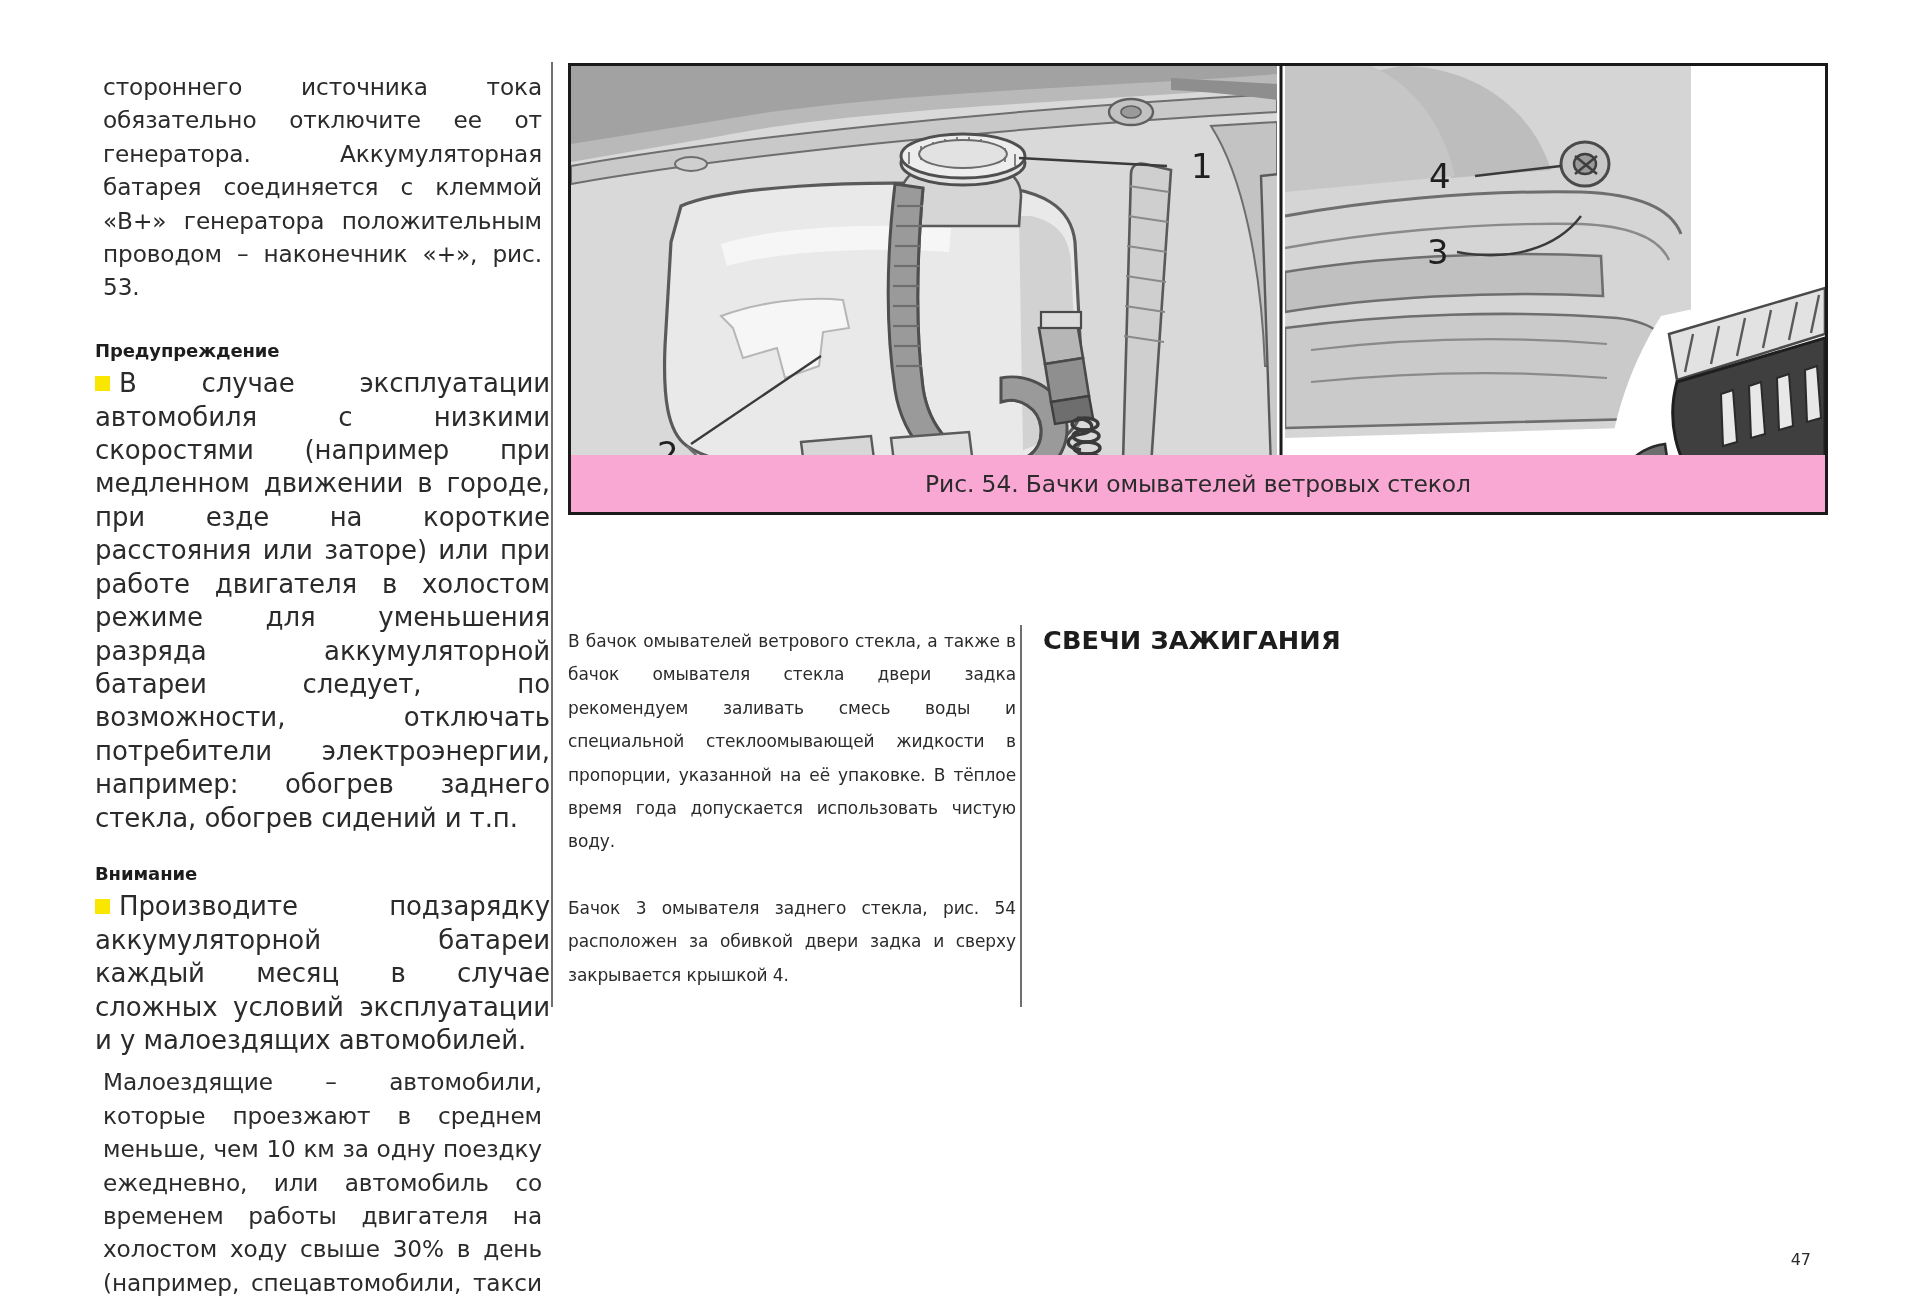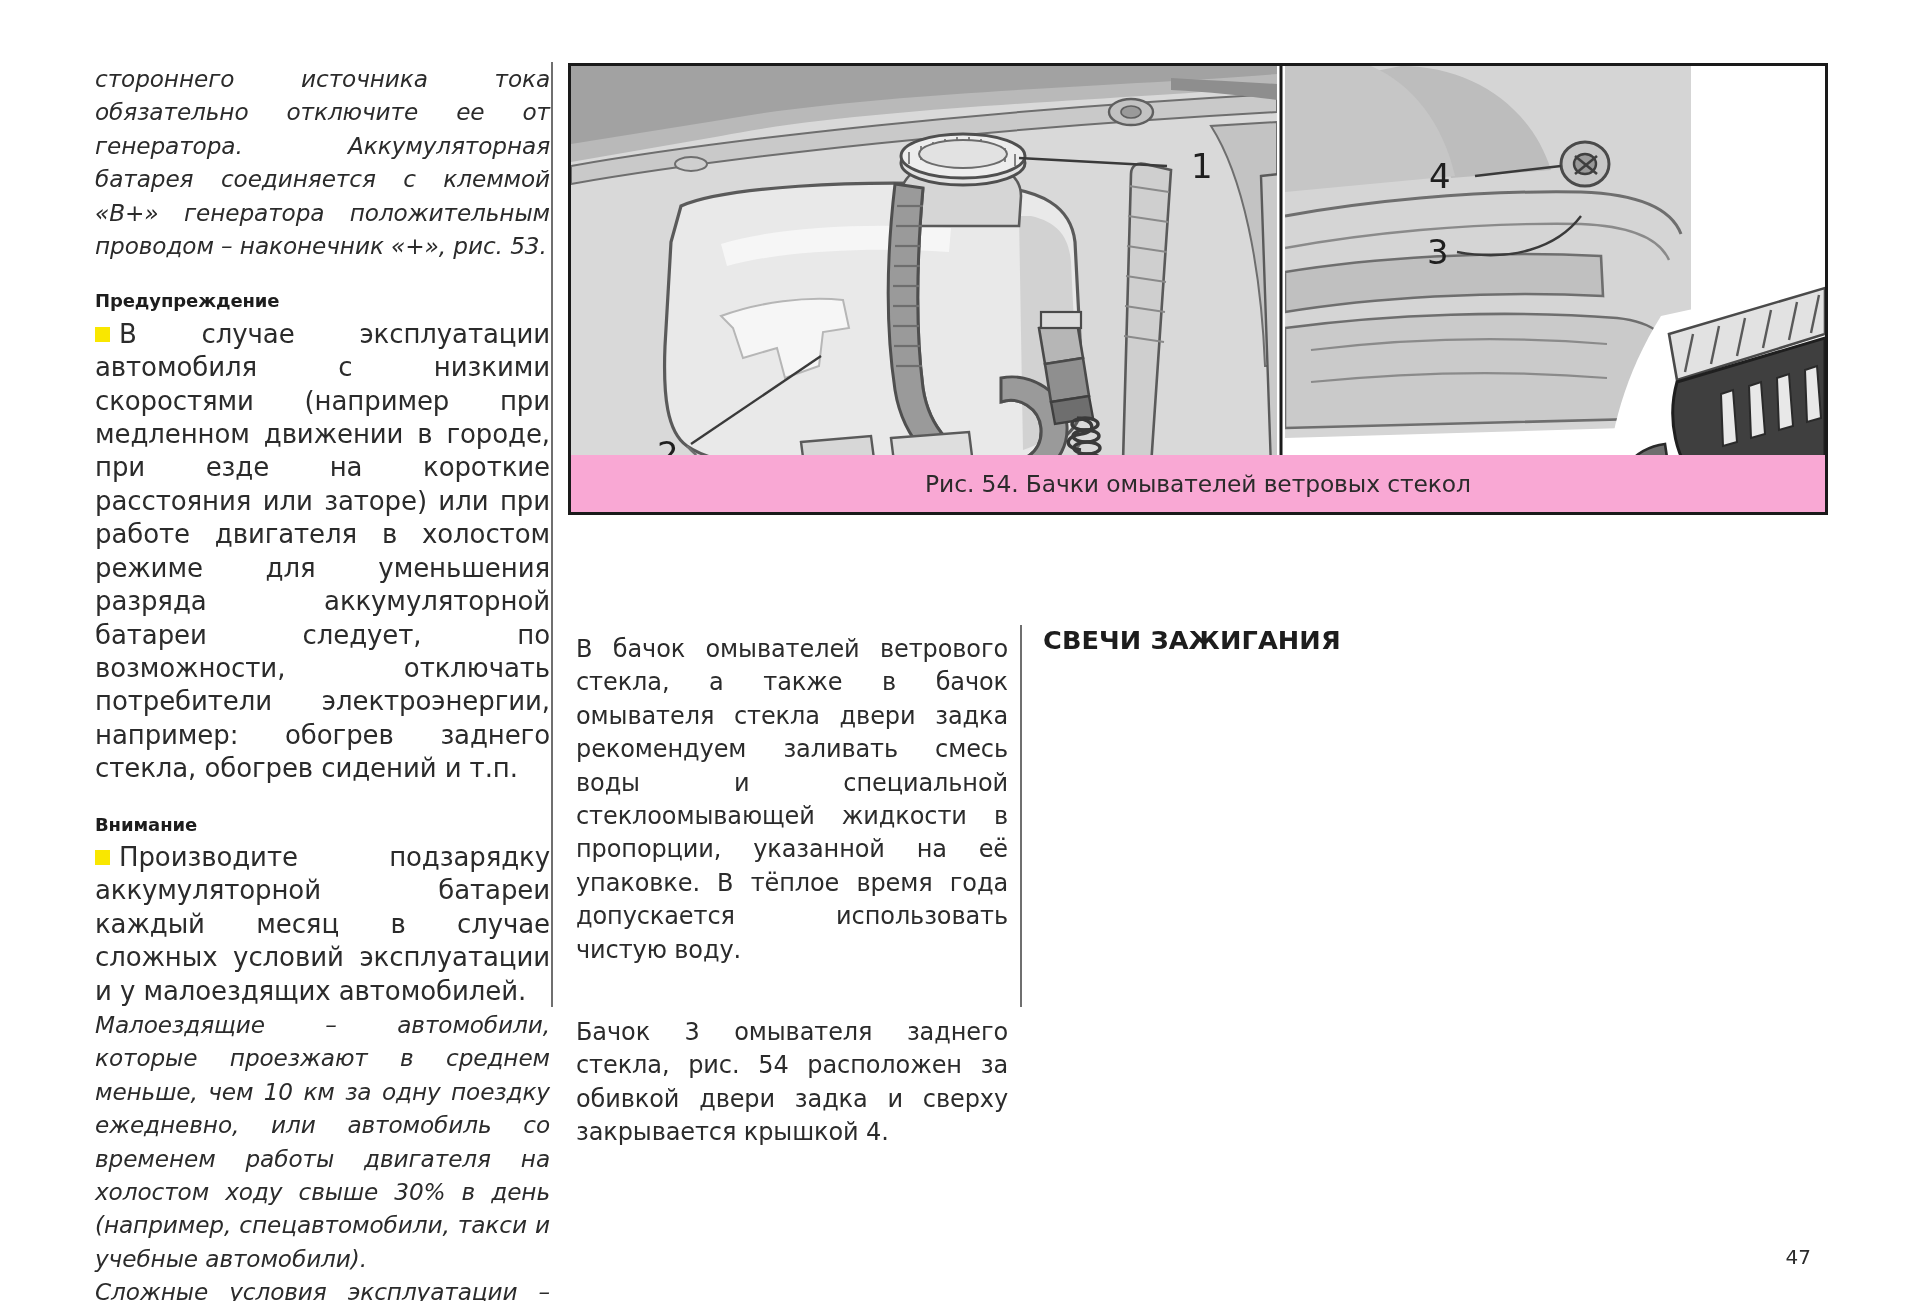--- a/index.html
+++ b/index.html
@@ -21,23 +21,22 @@
     position: absolute;
     left: 95px;
     top: 62px;
     width: 455px;
   }
   .body-par {
     font-size: 23.2px;
     line-height: 33.4px;
     text-align: justify;
     text-justify: inter-word;
-    margin: 0;
-    letter-spacing: -0.1px;
-    font-style: italic;
+    margin: 8px;
+    letter-spacing: -0.1px;
   }
   .heading-bold {
     font-size: 18px;
     line-height: 33.4px;
     font-weight: bold;
     margin: 0;
     padding-top: 22px;
     color: #1d1d1d;
     letter-spacing: -0.1px;
   }
@@ -114,34 +113,34 @@
     width: 455px;
   }
   .sec-head {
     font-size: 25.6px;
     font-weight: bold;
     color: #1d1d1d;
     margin: 0 0 40px 0;
     letter-spacing: 0.1px;
   }
   .mid-par {
-    font-size: 24px;
+    font-size: 17px;
     line-height: 33.4px;
     text-align: justify;
-    margin: 8px;
+    margin: 0;
     letter-spacing: -0.1px;
   }
   .par-gap { height: 33px; }
 
   
   .page-num {
     position: absolute;
     right: 95px;
     bottom: 32px;
-    font-size: 20px;
+    font-size: 16px;
     color: #2b2b2b;
   }
 </style>
 </head>
 <body>
 
 <div class="page">
 
   <div class="col-left">
     <p class="body-par">стороннего источника тока обязательно отключите ее от генератора. Аккумуляторная батарея соединяется с клеммой «В+» генератора положительным проводом – наконечник «+», рис. 53.</p>

